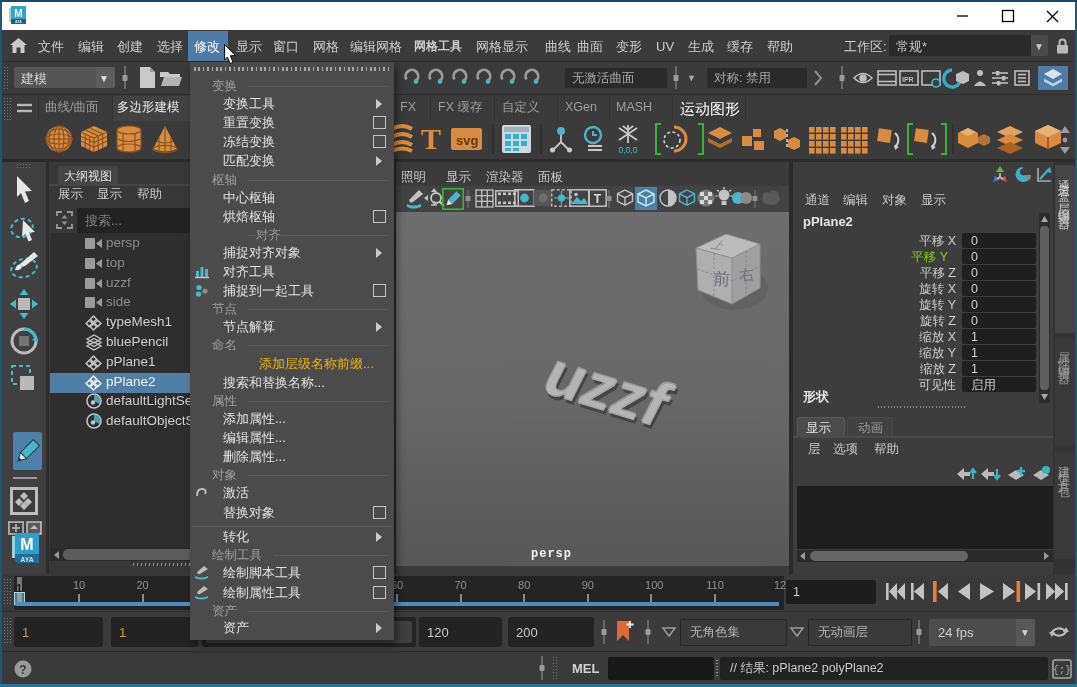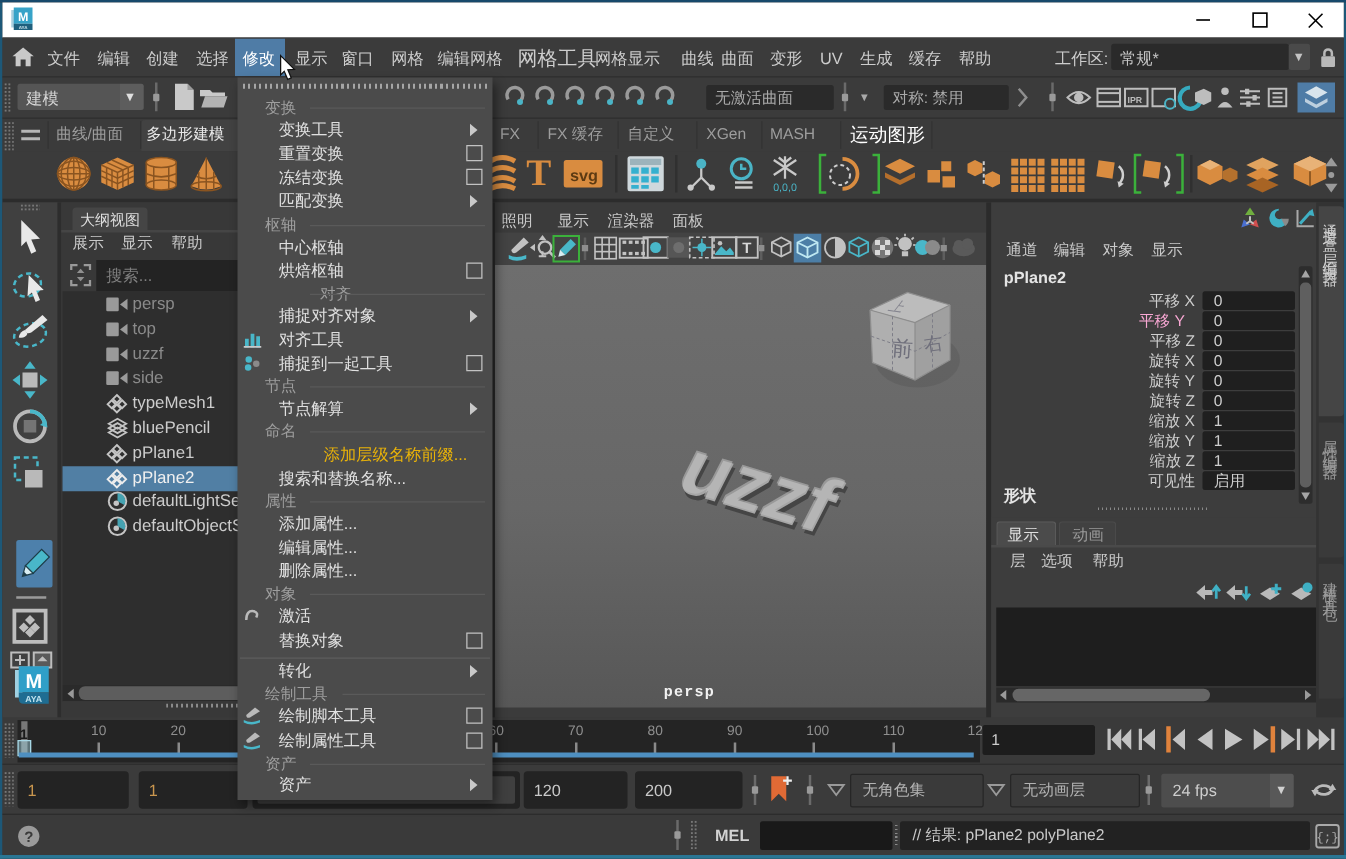--- a/index.html
+++ b/index.html
@@ -36,21 +36,21 @@
 <div class="ab" style="left:188px;top:31px;width:40px;height:30px;background:#4f7ca6;"></div>
 <div class="tx" style="left:38px;top:40px;font-size:13px;color:#cdcdcd;font-weight:normal;">文件</div>
 <div class="tx" style="left:78px;top:40px;font-size:13px;color:#cdcdcd;font-weight:normal;">编辑</div>
 <div class="tx" style="left:117px;top:40px;font-size:13px;color:#cdcdcd;font-weight:normal;">创建</div>
 <div class="tx" style="left:157px;top:40px;font-size:13px;color:#cdcdcd;font-weight:normal;">选择</div>
 <div class="tx" style="left:194px;top:40px;font-size:13px;color:#ffffff;font-weight:normal;">修改</div>
 <div class="tx" style="left:236px;top:40px;font-size:13px;color:#cdcdcd;font-weight:normal;">显示</div>
 <div class="tx" style="left:273px;top:40px;font-size:13px;color:#cdcdcd;font-weight:normal;">窗口</div>
 <div class="tx" style="left:313px;top:40px;font-size:13px;color:#cdcdcd;font-weight:normal;">网格</div>
 <div class="tx" style="left:350px;top:40px;font-size:13px;color:#cdcdcd;font-weight:normal;">编辑网格</div>
-<div class="tx" style="left:414px;top:40px;font-size:16px;color:#cdcdcd;font-weight:normal;">网格工具</div>
+<div class="tx" style="left:414px;top:40px;font-size:12px;color:#cdcdcd;font-weight:bold;">网格工具</div>
 <div class="tx" style="left:476px;top:40px;font-size:13px;color:#cdcdcd;font-weight:normal;">网格显示</div>
 <div class="tx" style="left:545px;top:40px;font-size:13px;color:#cdcdcd;font-weight:normal;">曲线</div>
 <div class="tx" style="left:577px;top:40px;font-size:13px;color:#cdcdcd;font-weight:normal;">曲面</div>
 <div class="tx" style="left:616px;top:40px;font-size:13px;color:#cdcdcd;font-weight:normal;">变形</div>
 <div class="tx" style="left:656px;top:40px;font-size:13px;color:#cdcdcd;font-weight:normal;">UV</div>
 <div class="tx" style="left:688px;top:40px;font-size:13px;color:#cdcdcd;font-weight:normal;">生成</div>
 <div class="tx" style="left:727px;top:40px;font-size:13px;color:#cdcdcd;font-weight:normal;">缓存</div>
 <div class="tx" style="left:767px;top:40px;font-size:13px;color:#cdcdcd;font-weight:normal;">帮助</div>
 <div class="tx" style="left:844px;top:40px;font-size:13px;color:#cdcdcd;font-weight:normal;">工作区:</div>
 <div class="ab" style="left:889px;top:35px;width:142px;height:21px;background:#2a2a2a;border-radius:2px"></div>
@@ -742,21 +742,21 @@
       <path d="M57 1 l1.5 6 l-6 -1.5 Z" fill="#3fb0c4"></path>
 </svg>
 <div class="tx" style="left:805px;top:194px;font-size:12.5px;color:#c9c9c9;font-weight:normal;">通道</div>
 <div class="tx" style="left:843px;top:194px;font-size:12.5px;color:#c9c9c9;font-weight:normal;">编辑</div>
 <div class="tx" style="left:882px;top:194px;font-size:12.5px;color:#c9c9c9;font-weight:normal;">对象</div>
 <div class="tx" style="left:921px;top:194px;font-size:12.5px;color:#c9c9c9;font-weight:normal;">显示</div>
 <div class="tx" style="left:803px;top:215px;font-size:13px;color:#e4e4e4;font-weight:bold;">pPlane2</div>
 <div class="tx" style="left:880px;top:235px;width:76px;text-align:right;font-size:12.5px;color:#cdcdcd">平移 X</div>
 <div class="ab" style="left:962px;top:233px;width:74px;height:15px;background:#1f1f1f;border-radius:2px"></div>
 <div class="tx" style="left:971px;top:235px;font-size:12.5px;color:#cdcdcd;font-weight:normal;">0</div>
-<div class="tx" style="left:872px;top:251px;width:76px;text-align:right;font-size:12.5px;color:#f9a8d4">平移 Y</div>
+<div class="tx" style="left:872px;top:251px;width:76px;text-align:right;font-size:12.5px;color:#84cc16">平移 Y</div>
 <div class="ab" style="left:962px;top:249px;width:74px;height:15px;background:#1f1f1f;border-radius:2px"></div>
 <div class="tx" style="left:971px;top:251px;font-size:12.5px;color:#cdcdcd;font-weight:normal;">0</div>
 <div class="tx" style="left:880px;top:267px;width:76px;text-align:right;font-size:12.5px;color:#cdcdcd">平移 Z</div>
 <div class="ab" style="left:962px;top:265px;width:74px;height:15px;background:#1f1f1f;border-radius:2px"></div>
 <div class="tx" style="left:971px;top:267px;font-size:12.5px;color:#cdcdcd;font-weight:normal;">0</div>
 <div class="tx" style="left:880px;top:283px;width:76px;text-align:right;font-size:12.5px;color:#cdcdcd">旋转 X</div>
 <div class="ab" style="left:962px;top:281px;width:74px;height:15px;background:#1f1f1f;border-radius:2px"></div>
 <div class="tx" style="left:971px;top:283px;font-size:12.5px;color:#cdcdcd;font-weight:normal;">0</div>
 <div class="tx" style="left:880px;top:299px;width:76px;text-align:right;font-size:12.5px;color:#cdcdcd">旋转 Y</div>
 <div class="ab" style="left:962px;top:297px;width:74px;height:15px;background:#1f1f1f;border-radius:2px"></div>

